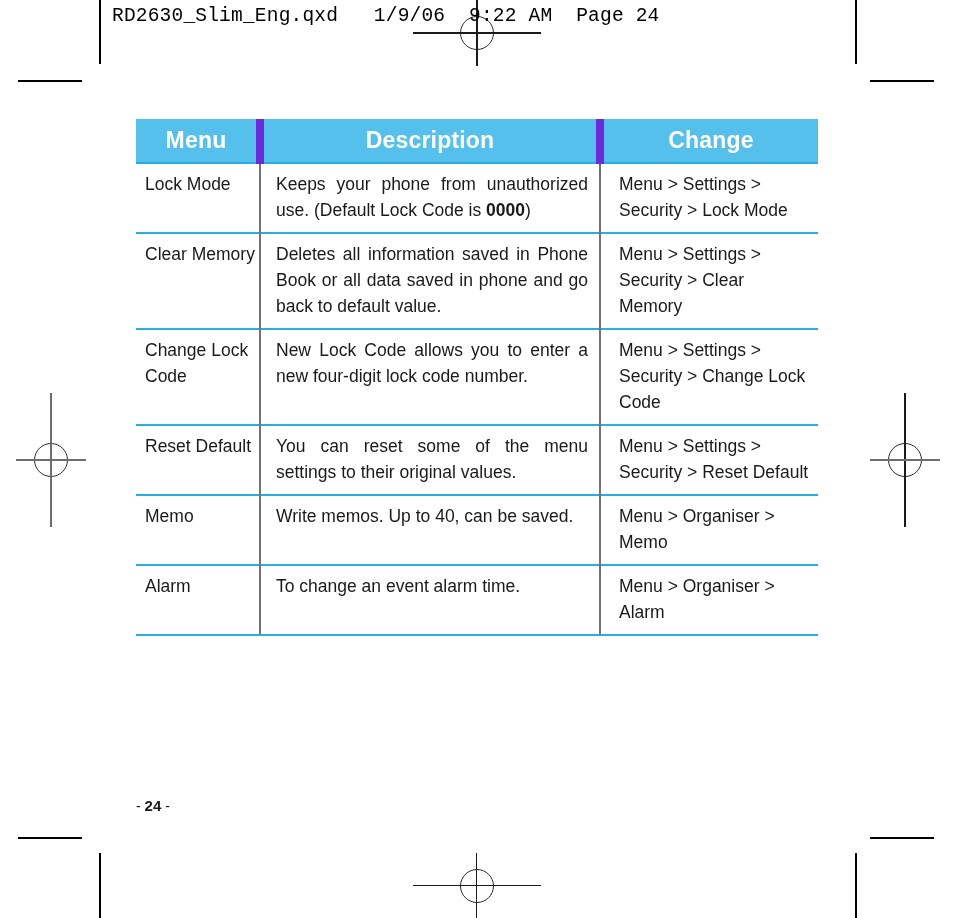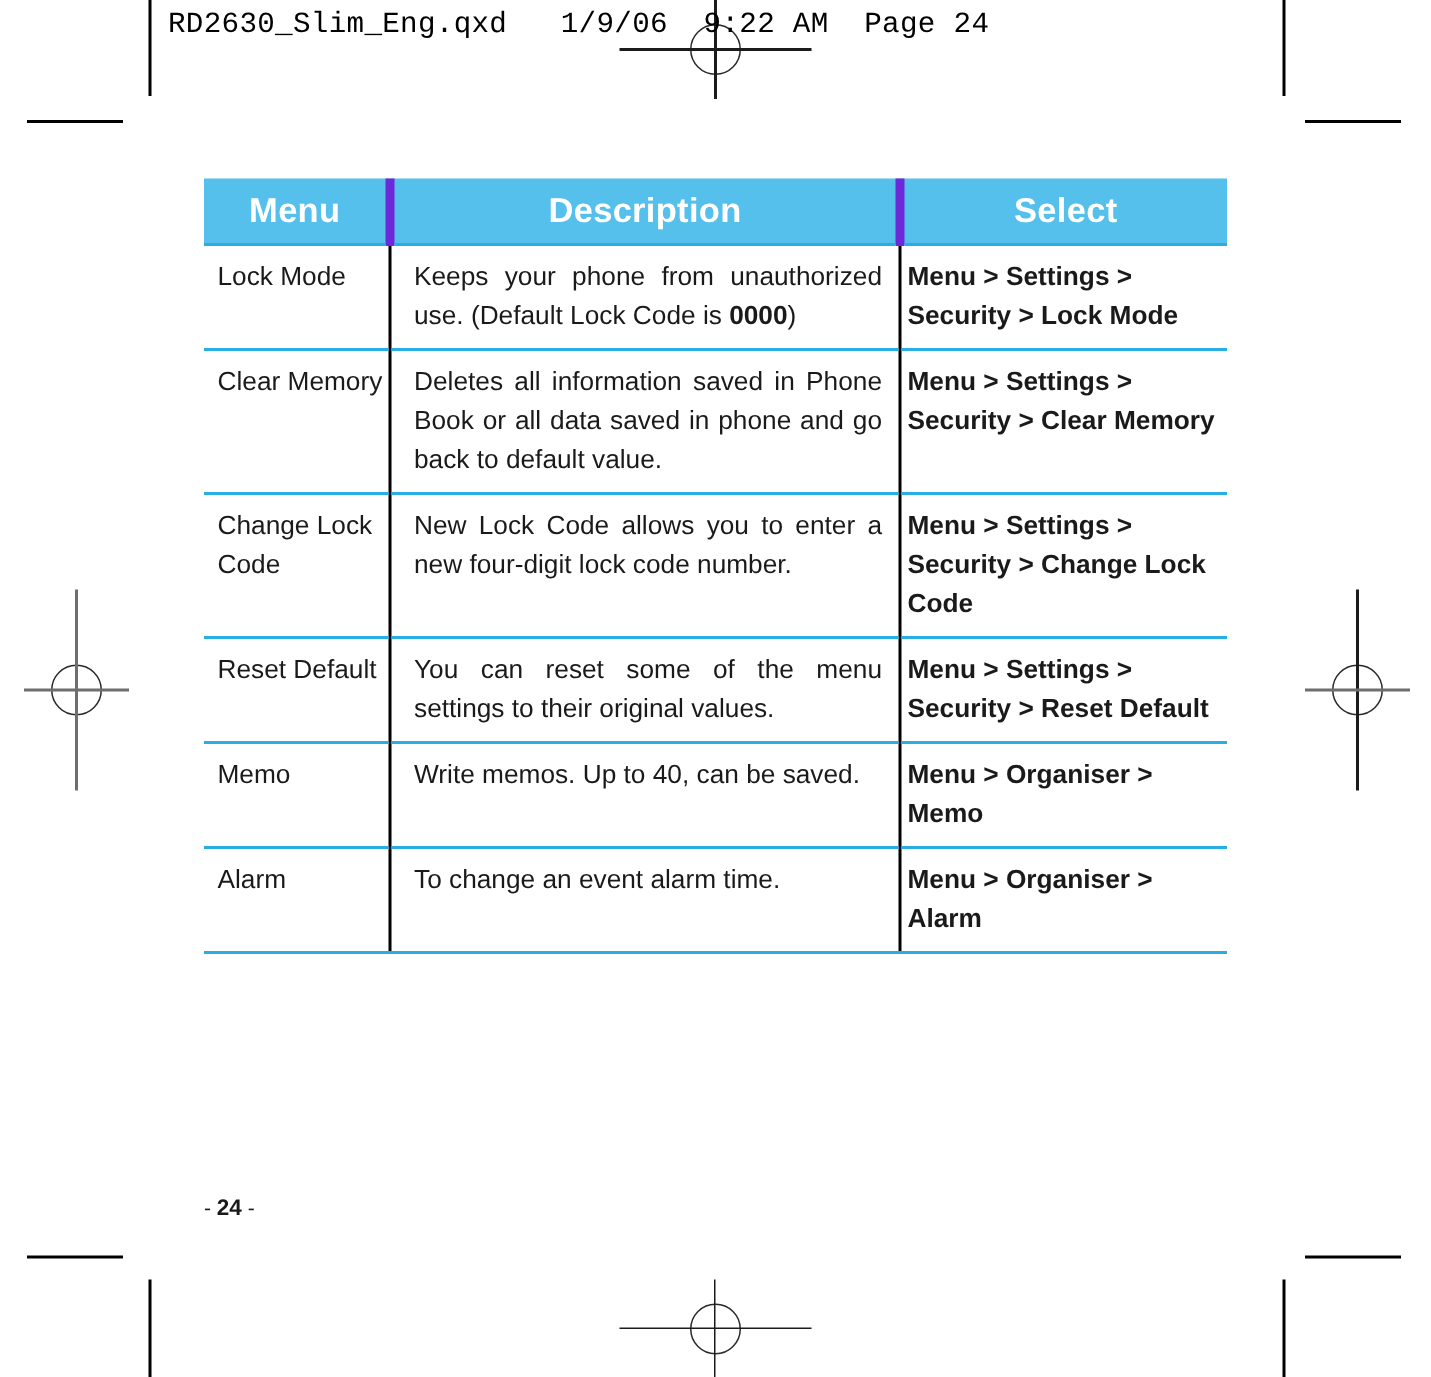--- a/index.html
+++ b/index.html
@@ -74,40 +74,40 @@
     background: #55c0ec;
     color: #ffffff;
     font-size: 23px;
     font-weight: bold;
     font-stretch: condensed;
     letter-spacing: 0.2px;
     height: 43px;
     padding: 0;
     text-align: center;
     vertical-align: middle;
-    border-right: 6px solid #6d28d9;
+    border-right: 8px solid #6d28d9;
   }
   thead th:last-child { border-right: none; }
 
   tbody td {
     border-top: 2px solid #29aee3;
-    border-right: 2px solid #000000;
+    border-right: 2px solid #737373;
     vertical-align: top;
     font-size: 17.5px;
     line-height: 26px;
     color: #1a1a1a;
     padding: 7px 10px 9px 10px;
     font-stretch: condensed;
   }
   tbody td:last-child { border-right: none; }
   tbody tr:last-child td { border-bottom: 2px solid #29aee3; }
 
   td.cell-menu   { padding-left: 9px; padding-right: 4px; }
   td.cell-desc   { padding-left: 15px; padding-right: 11px; }
-  td.cell-select { padding-left: 4px; padding-right: 6px; font-weight: bold; }
+  td.cell-select { padding-left: 18px; padding-right: 6px; }
 
   td.cell-desc.justify { text-align: justify; text-align-last: left; }
 
   .code-bold { font-weight: bold; }
 
   
   .page-foot {
     position: absolute;
     left: 136px;
     top: 797px;
@@ -163,21 +163,21 @@
   <table class="manual">
     <colgroup>
       <col class="c-menu">
       <col class="c-desc">
       <col class="c-select">
     </colgroup>
     <thead>
       <tr>
         <th>Menu</th>
         <th>Description</th>
-        <th>Select</th>
+        <th>Change</th>
       </tr>
     </thead>
     <tbody id="table-body">
         <tr>
           <td class="cell-menu">Lock Mode</td>
           <td class="cell-desc justify"><span>Keeps your phone from unauthorized use. (Default Lock Code is </span><span class="code-bold">0000</span><span>)</span></td>
           <td class="cell-select">Menu &gt; Settings &gt; Security &gt; Lock Mode</td>
         </tr>
         <tr>
           <td class="cell-menu">Clear Memory</td>

